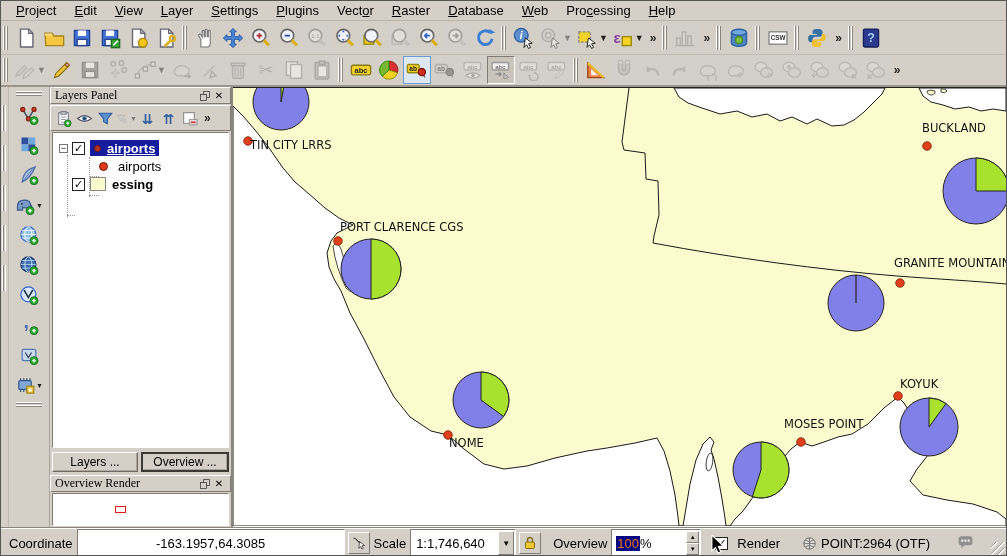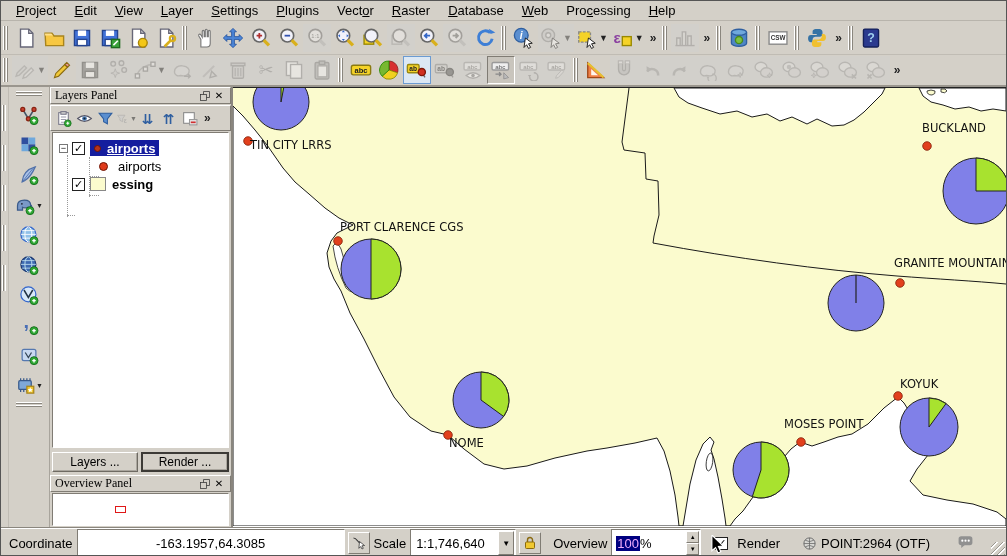--- a/index.html
+++ b/index.html
@@ -61,21 +61,21 @@
   #mapsvg{display:block;}
   
   #statusbar{height:29px;display:flex;align-items:center;padding:0 6px 0 4px;background:#D4D0C8;border-top:1px solid #fff;box-shadow:0 -1px 0 #8a867e;font-size:13px;position:relative;}
   .sb-label{margin:0 4px;white-space:nowrap;}
   .sunken{border:1px solid;border-color:#807c74 #fff #fff #807c74;background:#fff;height:28px;display:flex;align-items:center;}
   #coord-box{width:268px;justify-content:center;font-size:13px;}
   .sb-iconbtn{width:22px;height:22px;display:inline-flex;align-items:center;justify-content:center;border:1px solid;border-color:#fff #807c74 #807c74 #fff;background:#D4D0C8;margin-left:3px;}
   #scale-combo{width:106px;padding-left:5px;font-size:13px;position:relative;justify-content:flex-start;}
   .combo-arrow{position:absolute;right:1px;top:1px;bottom:1px;width:16px;background:#D4D0C8;border:1px solid;border-color:#fff #807c74 #807c74 #fff;display:flex;align-items:center;justify-content:center;font-size:8px;}
   #magnifier-box{width:90px;padding-left:4px;position:relative;font-size:13px;}
-  #mag-sel{background:#000080;color:#f0abfc;padding:0 1px;}
+  #mag-sel{background:#000080;color:#f97316;padding:0 1px;}
   .spin{position:absolute;right:1px;top:1px;bottom:1px;width:13px;display:flex;flex-direction:column;}
   .spin span{flex:1;display:flex;align-items:center;justify-content:center;font-size:6px;background:#D4D0C8;border:1px solid;border-color:#fff #807c74 #807c74 #fff;}
   #render-wrap{display:flex;align-items:center;margin-left:14px;}
   #crs-wrap{display:flex;align-items:center;margin-left:18px;gap:4px;}
   #bubble-wrap{margin-left:auto;margin-right:26px;}
   #grip{position:absolute;right:1px;bottom:1px;width:14px;height:14px;
     background:repeating-linear-gradient(135deg,rgba(0,0,0,0) 0 3px,#9a968e 3px 4px,#fff 4px 5px);}
   #cursor{position:absolute;z-index:50;}
 </style>
 </head>
@@ -679,24 +679,24 @@
           </div>
           <div class="trow">
             <span style="width:19px"></span>
             <span class="cb">✓</span>
             <span class="sym-swatch" style="background:#FBFBCE"></span>
             <span class="lbl-b">essing</span>
           </div>
         </div>
       <div id="panelbtns">
           <div class="panelbtn">Layers ...</div>
-          <div class="panelbtn def">Render ...</div>
+          <div class="panelbtn def">Overview ...</div>
         </div>
       <div class="ptitle">
-        <span class="t">Overview Panel</span>
+        <span class="t">Overview Render</span>
         <span class="pbtn">
             <svg viewBox="0 0 16 16" width="12" height="12">
               <rect x="2" y="6" width="8" height="8" fill="none" stroke="#333"></rect>
               <path d="M6,6V2h8v8h-4" fill="none" stroke="#333"></path>
             </svg>
           </span>
         <span class="pbtn">✕</span>
       </div>
       <div id="overview-content">
         <div id="ov-rect"></div>

